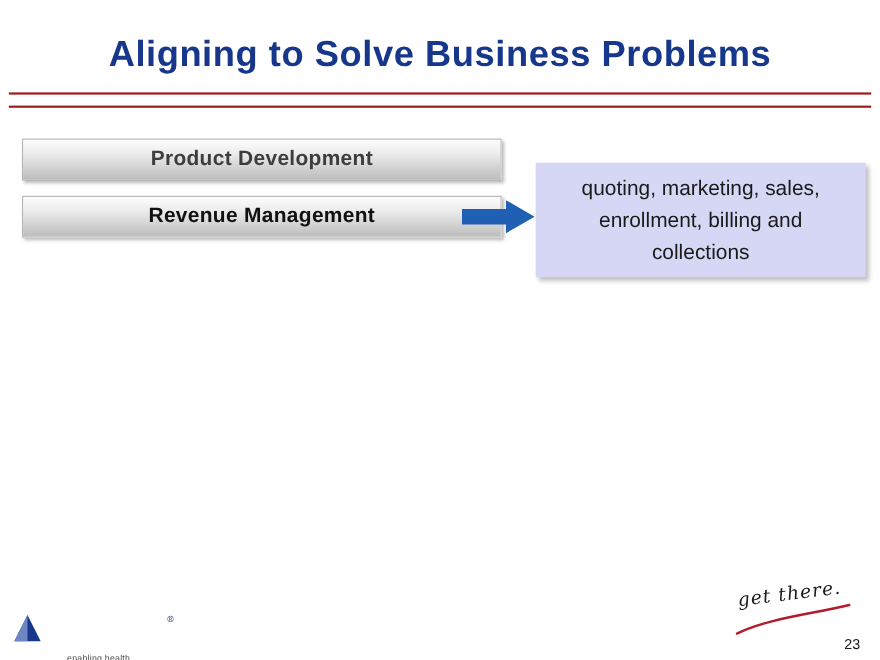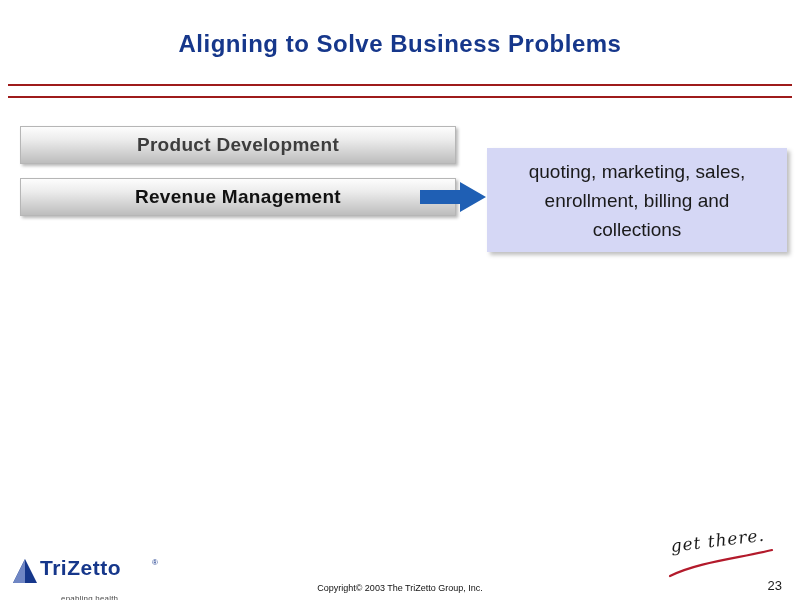--- a/index.html
+++ b/index.html
@@ -18,21 +18,21 @@
     position: relative;
     width: 800px;
     height: 600px;
   }
   .slide-title {
     position: absolute;
     top: 30px;
     left: 0;
     width: 800px;
     text-align: center;
-    font-size: 24px;
+    font-size: 33px;
     font-weight: bold;
     color: #16378b;
     letter-spacing: 0.5px;
   }
   .rule-top {
     position: absolute;
     left: 8px;
     top: 84px;
     width: 784px;
     height: 2px;
@@ -198,28 +198,26 @@
     <div class="blue-box-text">quoting, marketing, sales, enrollment, billing and collections</div>
   </div>
 
   <div class="logo">
     <span class="logo-mark">
       <svg width="26" height="26" viewBox="0 0 26 26" xmlns="http://www.w3.org/2000/svg">
         <polygon points="13,1 25,25 1,25" fill="#16378b"></polygon>
         <polygon points="13,1 13,25 1,25" fill="#6f86c4"></polygon>
       </svg>
     </span>
-    <span class="logo-word">TriZetto</span>
     <span class="logo-reg">®</span>
     <span class="logo-tag">enabling health e•business®</span>
   </div>
 
   <div class="tagline">
     <span class="tagline-text">get there.</span>
     <svg width="110" height="44" viewBox="0 0 110 44" xmlns="http://www.w3.org/2000/svg" style="position:absolute;left:0;top:0;">
       <path d="M2 40 C 30 26, 72 22, 104 14" stroke="#b31a2b" stroke-width="2.2" fill="none" stroke-linecap="round"></path>
     </svg>
   </div>
 
-  <div class="copyright">Copyright© 2003 The TriZetto Group, Inc.</div>
   <div class="page-number">23</div>
 
 </div>
 
 </body></html>

